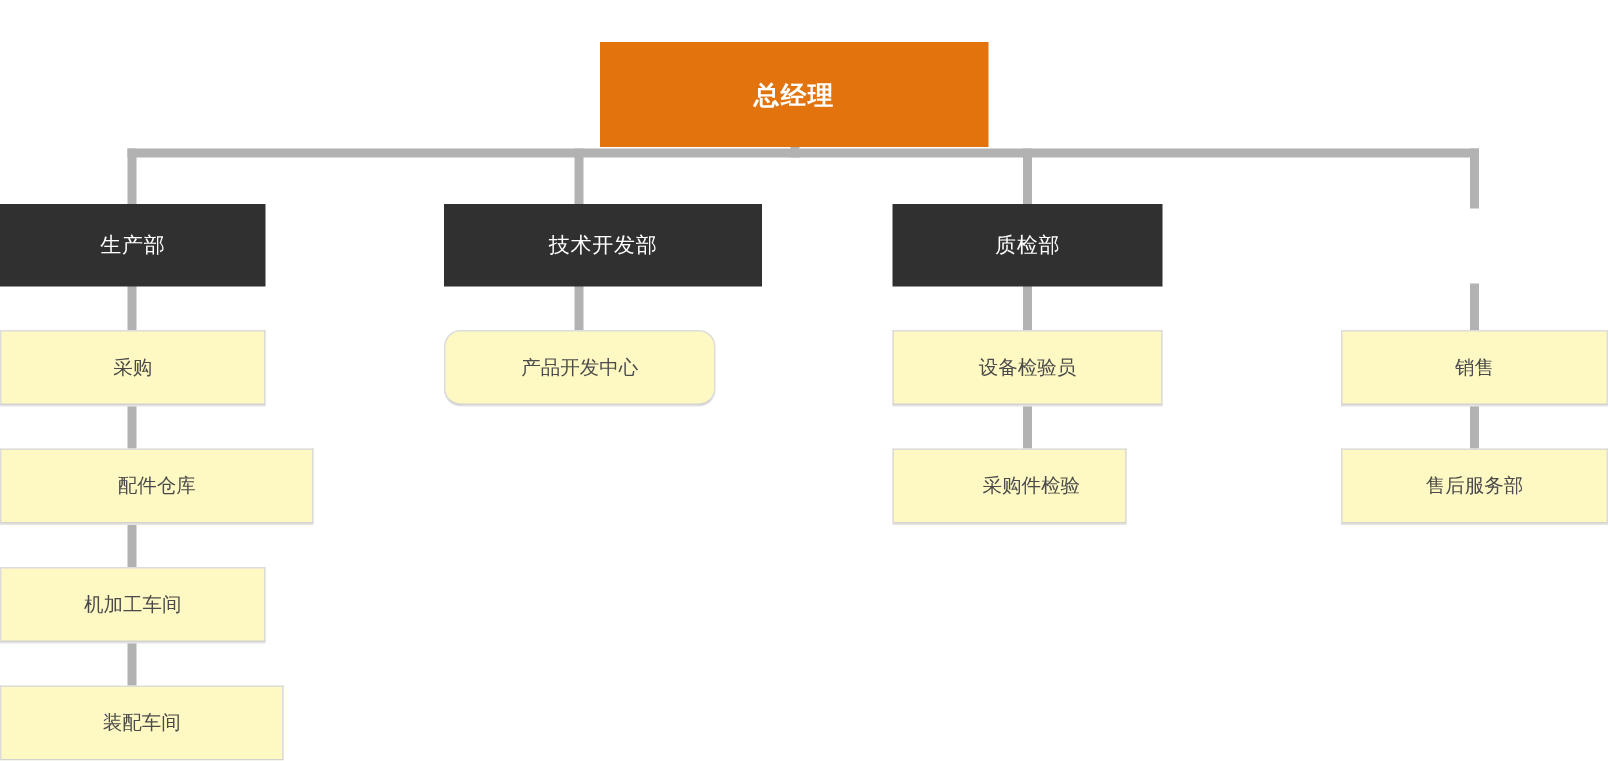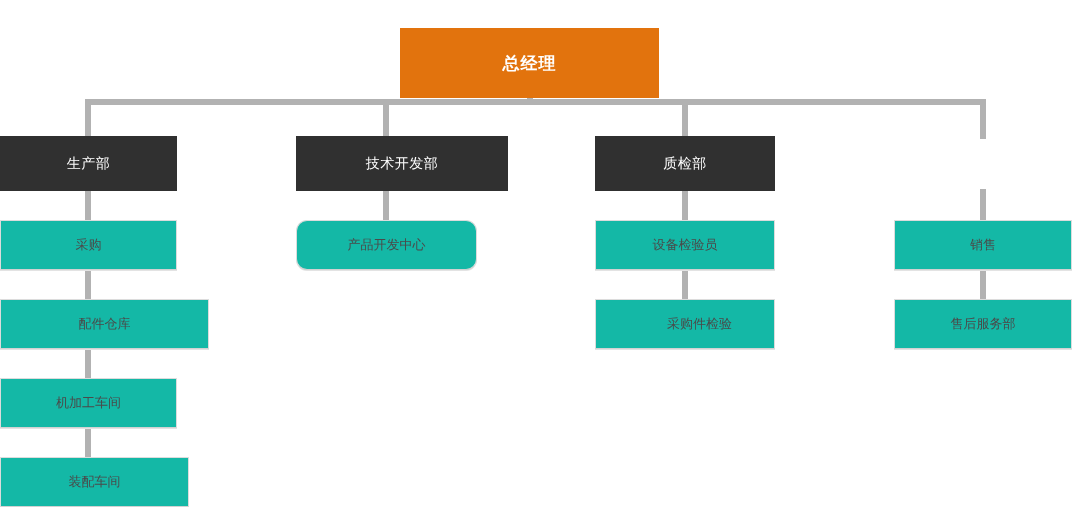--- a/index.html
+++ b/index.html
@@ -51,21 +51,21 @@
     letter-spacing: 0.5px;
     display: flex;
     align-items: center;
     justify-content: center;
     box-sizing: border-box;
   }
   
   .child-node {
     position: absolute;
     height: 50px;
-    background: #14b8a6;
+    background: #fef9c3;
     border: 1px solid #dcdcdc;
     border-bottom-color: #d2d2d2;
     box-shadow: 0 1px 0 0 #e3e3e3;
     color: #4a4a4a;
     font-size: 13px;
     display: flex;
     align-items: center;
     justify-content: center;
     box-sizing: border-box;
   }
@@ -107,18 +107,18 @@
 
 
   <div class="child-node" style="left:0px; top:220px; width:177px;">采购</div>
   <div class="child-node" style="left:0px; top:299px; width:209px;">配件仓库</div>
   <div class="child-node" style="left:0px; top:378px; width:177px;">机加工车间</div>
   <div class="child-node" style="left:0px; top:457px; width:189px;">装配车间</div>
 
   <div class="child-node" style="left:296px; top:220px; width:181px;border-radius:11px;">产品开发中心</div>
 
   <div class="child-node" style="left:595px; top:220px; width:180px;">设备检验员</div>
-  <div class="child-node" style="left:595px; top:299px; width:180px;padding-left:29px;">采购件检验</div>
+  <div class="child-node" style="left:595px; top:299px; width:156px;padding-left:29px;">采购件检验</div>
 
   <div class="child-node" style="left:894px; top:220px; width:178px;">销售</div>
   <div class="child-node" style="left:894px; top:299px; width:178px;">售后服务部</div>
 
 </div>
 
 </body></html>

